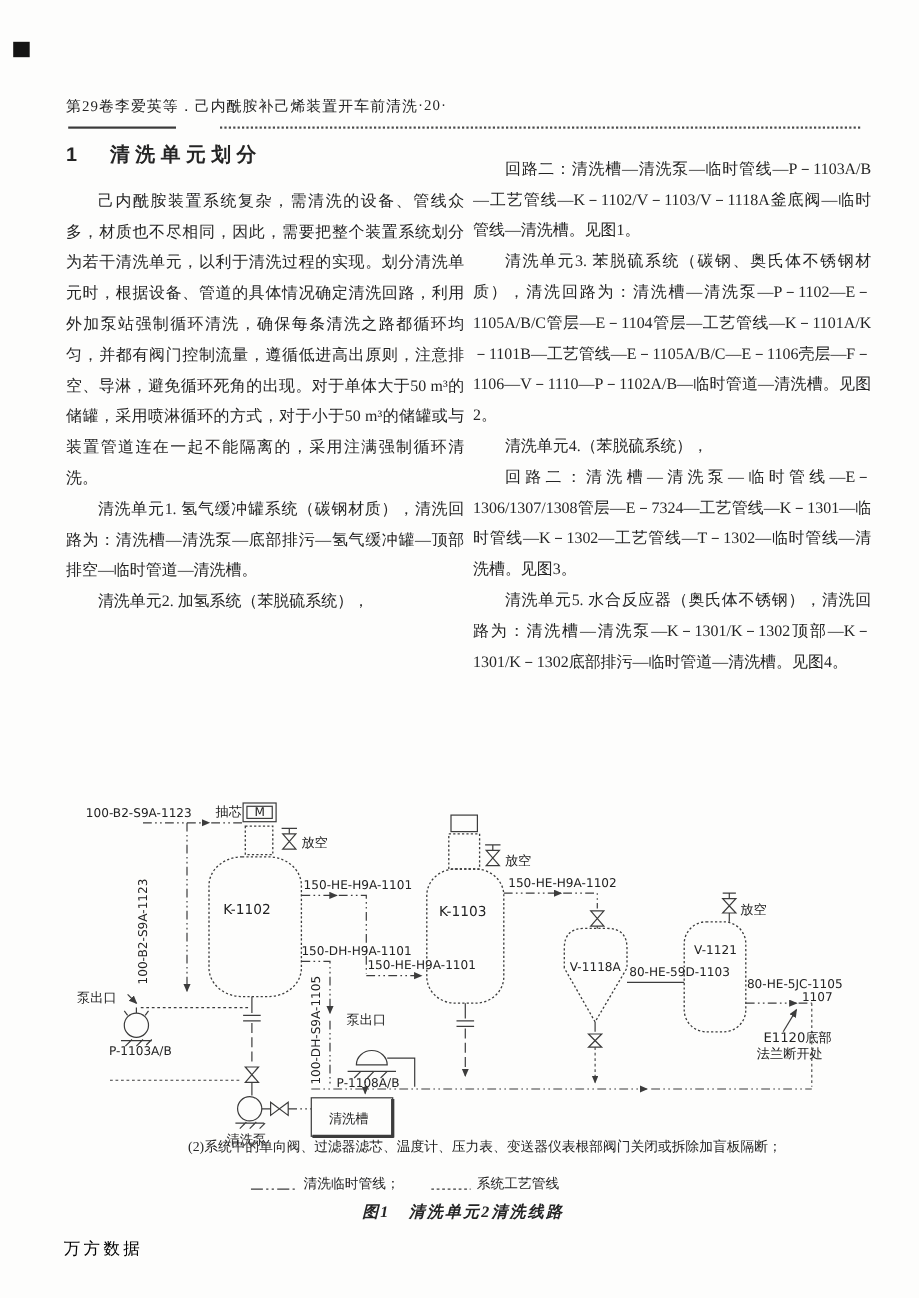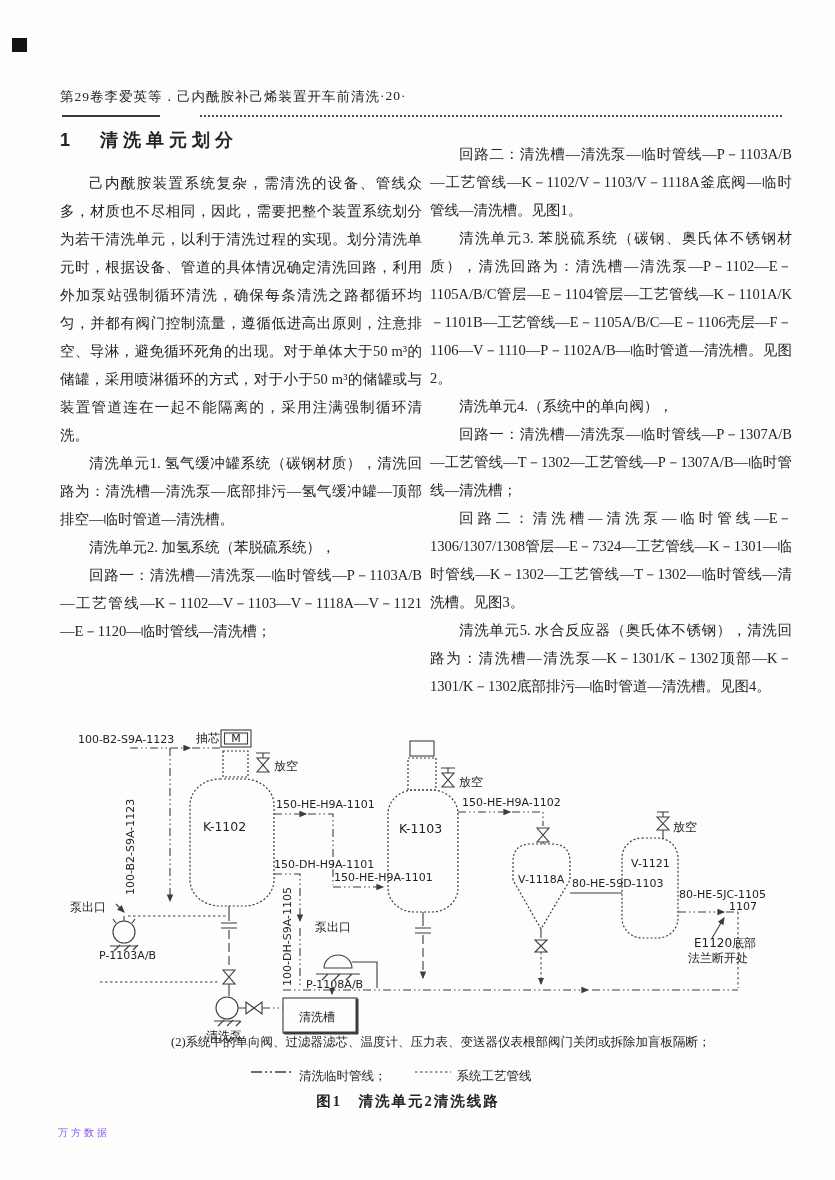--- a/index.html
+++ b/index.html
@@ -28,25 +28,25 @@
   .pline{fill:none;stroke:#3c3c3c;stroke-width:1;stroke-dasharray:2.5 2.5;}
   .sline{fill:none;stroke:#3c3c3c;stroke-width:1.1;}
   .thick{fill:none;stroke:#3c3c3c;stroke-width:3;}
   .dline{fill:none;stroke:#3c3c3c;stroke-width:1.1;stroke-dasharray:9 4;}
   .sym{fill:none;stroke:#3c3c3c;stroke-width:1.1;}
   svg text{font-family:"DejaVu Sans","Liberation Sans",sans-serif;font-size:11px;fill:#222;}
   svg text.cjk{font-size:12px;}
   svg text.big{font-size:12.5px;}
   .notes{left:145px;top:1034px;font-size:12.5px;line-height:17px;width:600px;}
   .notes .cont{padding-left:26px;}
-  .legend{left:251px;top:1068px;display:flex;align-items:flex-start;font-size:12.5px;gap:6px;}
+  .legend{left:228px;top:1068px;display:flex;align-items:flex-end;font-size:12.5px;gap:6px;}
   .legend svg{display:block;}
-  .caption{left:28px;top:1092px;width:760px;text-align:center;font-weight:bold;
-    font-size:14.5px;letter-spacing:2px;}
-  .watermark{left:58px;top:1126px;font-size:10px;color:#8b5cf6;letter-spacing:3px;}
+  .caption{left:41px;top:1092px;width:760px;text-align:center;font-weight:bold;
+    font-style:italic;font-size:14.5px;letter-spacing:2px;}
+  .watermark{left:58px;top:1126px;font-size:15px;color:#000000;letter-spacing:3px;}
 </style>
 </head>
 <body>
 
 <div>
 
   <div class="abs corner-mark"></div>
 
   <div class="abs header">
     <span>第29卷</span>
@@ -57,28 +57,26 @@
   <div class="abs rule-dotted"></div>
 
   <div class="abs col col-left">
     <h2 class="section">
       <span class="secno">1</span>
       <span>清洗单元划分</span>
     </h2>
     <p>己内酰胺装置系统复杂，需清洗的设备、管线众多，材质也不尽相同，因此，需要把整个装置系统划分为若干清洗单元，以利于清洗过程的实现。划分清洗单元时，根据设备、管道的具体情况确定清洗回路，利用外加泵站强制循环清洗，确保每条清洗之路都循环均匀，并都有阀门控制流量，遵循低进高出原则，注意排空、导淋，避免循环死角的出现。对于单体大于50 m³的储罐，采用喷淋循环的方式，对于小于50 m³的储罐或与装置管道连在一起不能隔离的，采用注满强制循环清洗。</p>
     <p>清洗单元1. 氢气缓冲罐系统（碳钢材质），清洗回路为：清洗槽—清洗泵—底部排污—氢气缓冲罐—顶部排空—临时管道—清洗槽。</p>
     <p>清洗单元2. 加氢系统（苯脱硫系统），</p>
-    <p>回路一：清洗槽—清洗泵—临时管线—P－1103A/B—工艺管线—K－1102—V－1103—V－1118A—V－1121—E－1120—临时管线—清洗槽；</p>
   </div>
 
   <div class="abs col col-right">
     <p>回路二：清洗槽—清洗泵—临时管线—P－1103A/B—工艺管线—K－1102/V－1103/V－1118A釜底阀—临时管线—清洗槽。见图1。</p>
     <p>清洗单元3. 苯脱硫系统（碳钢、奥氏体不锈钢材质），清洗回路为：清洗槽—清洗泵—P－1102—E－1105A/B/C管层—E－1104管层—工艺管线—K－1101A/K－1101B—工艺管线—E－1105A/B/C—E－1106壳层—F－1106—V－1110—P－1102A/B—临时管道—清洗槽。见图2。</p>
-    <p>清洗单元4.（系统中的单向阀），</p>
-    <p>回路一：清洗槽—清洗泵—临时管线—P－1307A/B—工艺管线—T－1302—工艺管线—P－1307A/B—临时管线—清洗槽；</p>
+    <p>清洗单元4.（苯脱硫系统），</p>
     <p>回路二：清洗槽—清洗泵—临时管线—E－1306/1307/1308管层—E－7324—工艺管线—K－1301—临时管线—K－1302—工艺管线—T－1302—临时管线—清洗槽。见图3。</p>
     <p>清洗单元5. 水合反应器（奥氏体不锈钢），清洗回路为：清洗槽—清洗泵—K－1301/K－1302顶部—K－1301/K－1302底部排污—临时管道—清洗槽。见图4。</p>
   </div>
 
   <svg class="diagram" width="835" height="320" viewBox="0 722 835 320">
     <defs>
       <marker id="arr" markerWidth="8" markerHeight="8" refX="6" refY="3" orient="auto">
         <path d="M0,0 L7,3 L0,6 Z" fill="#3c3c3c"></path>
       </marker>
     </defs>

